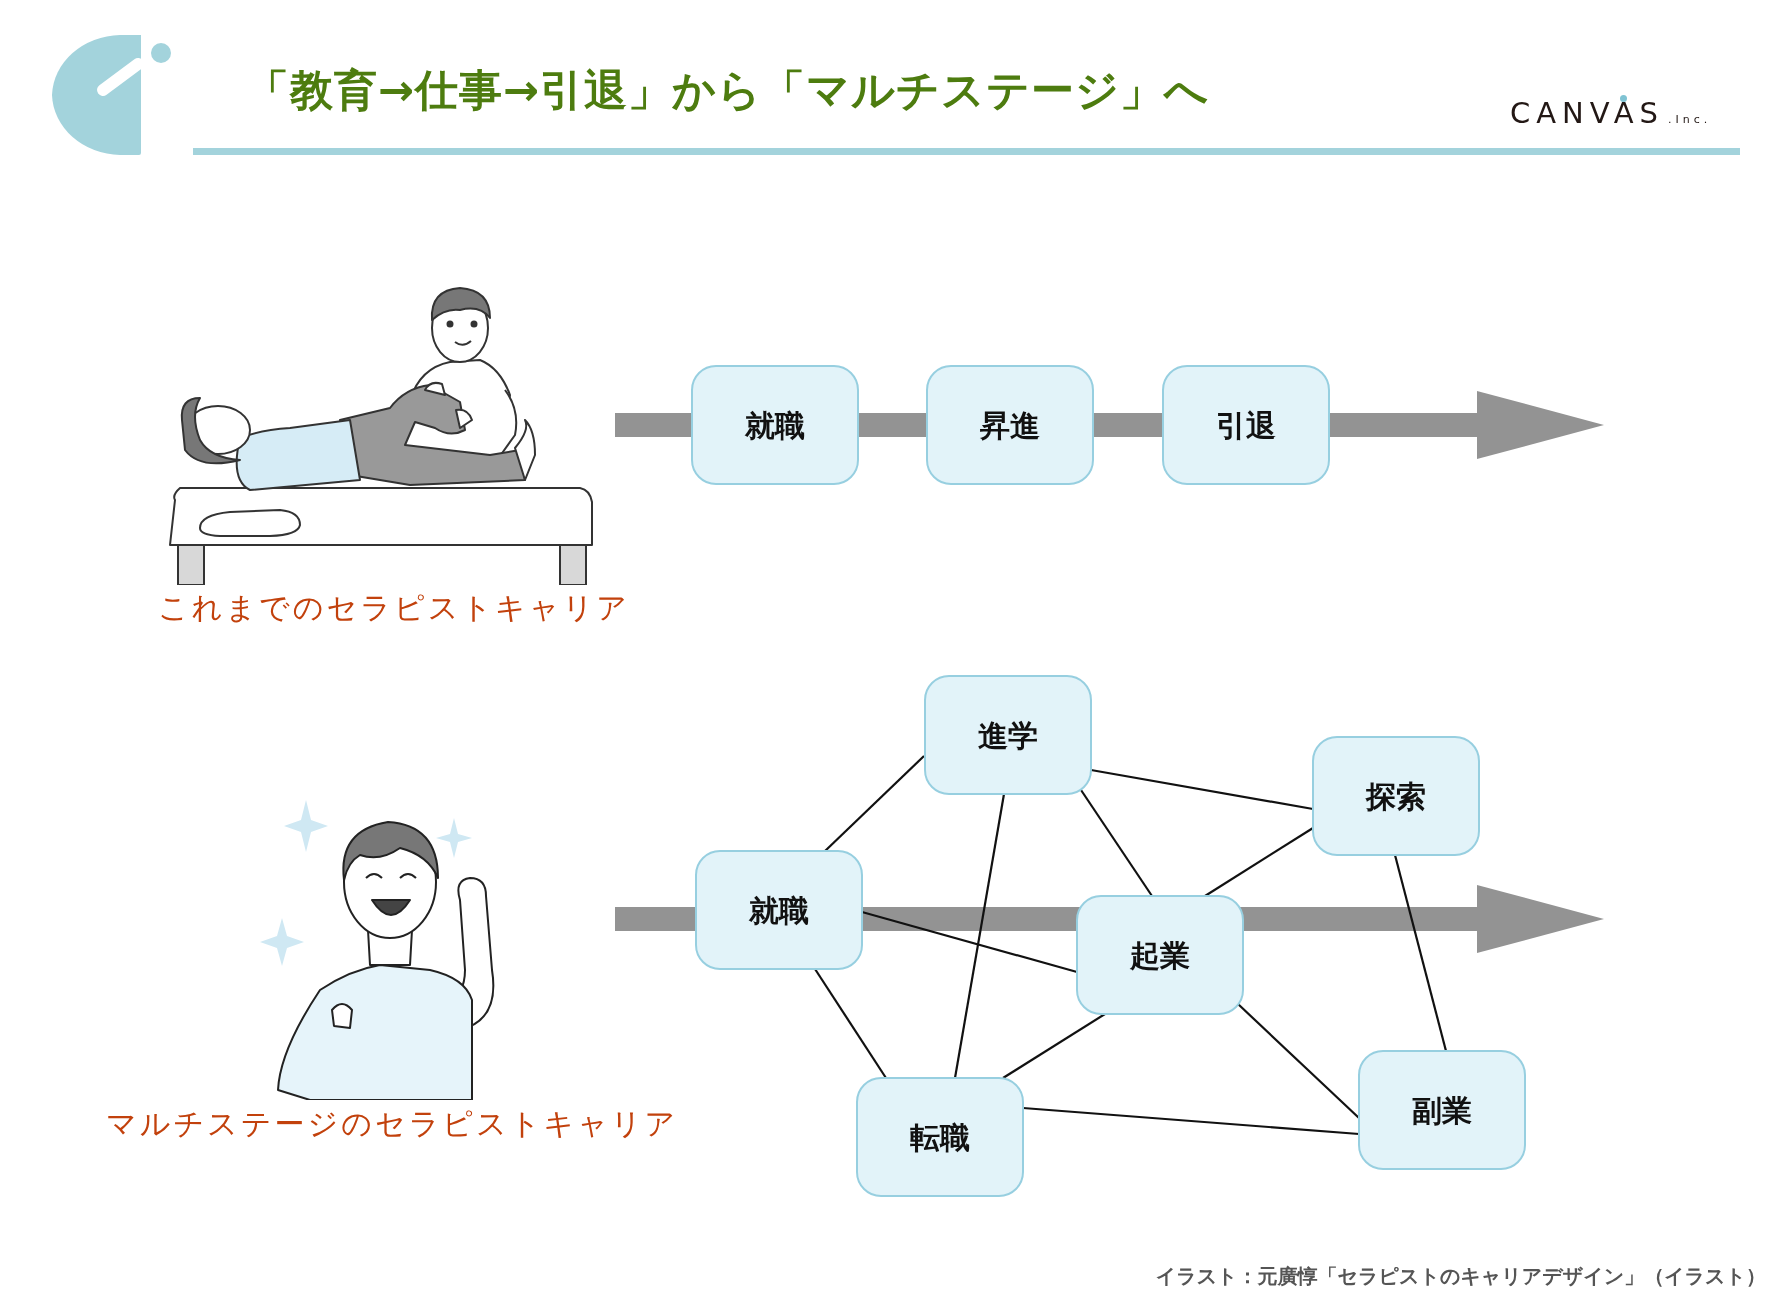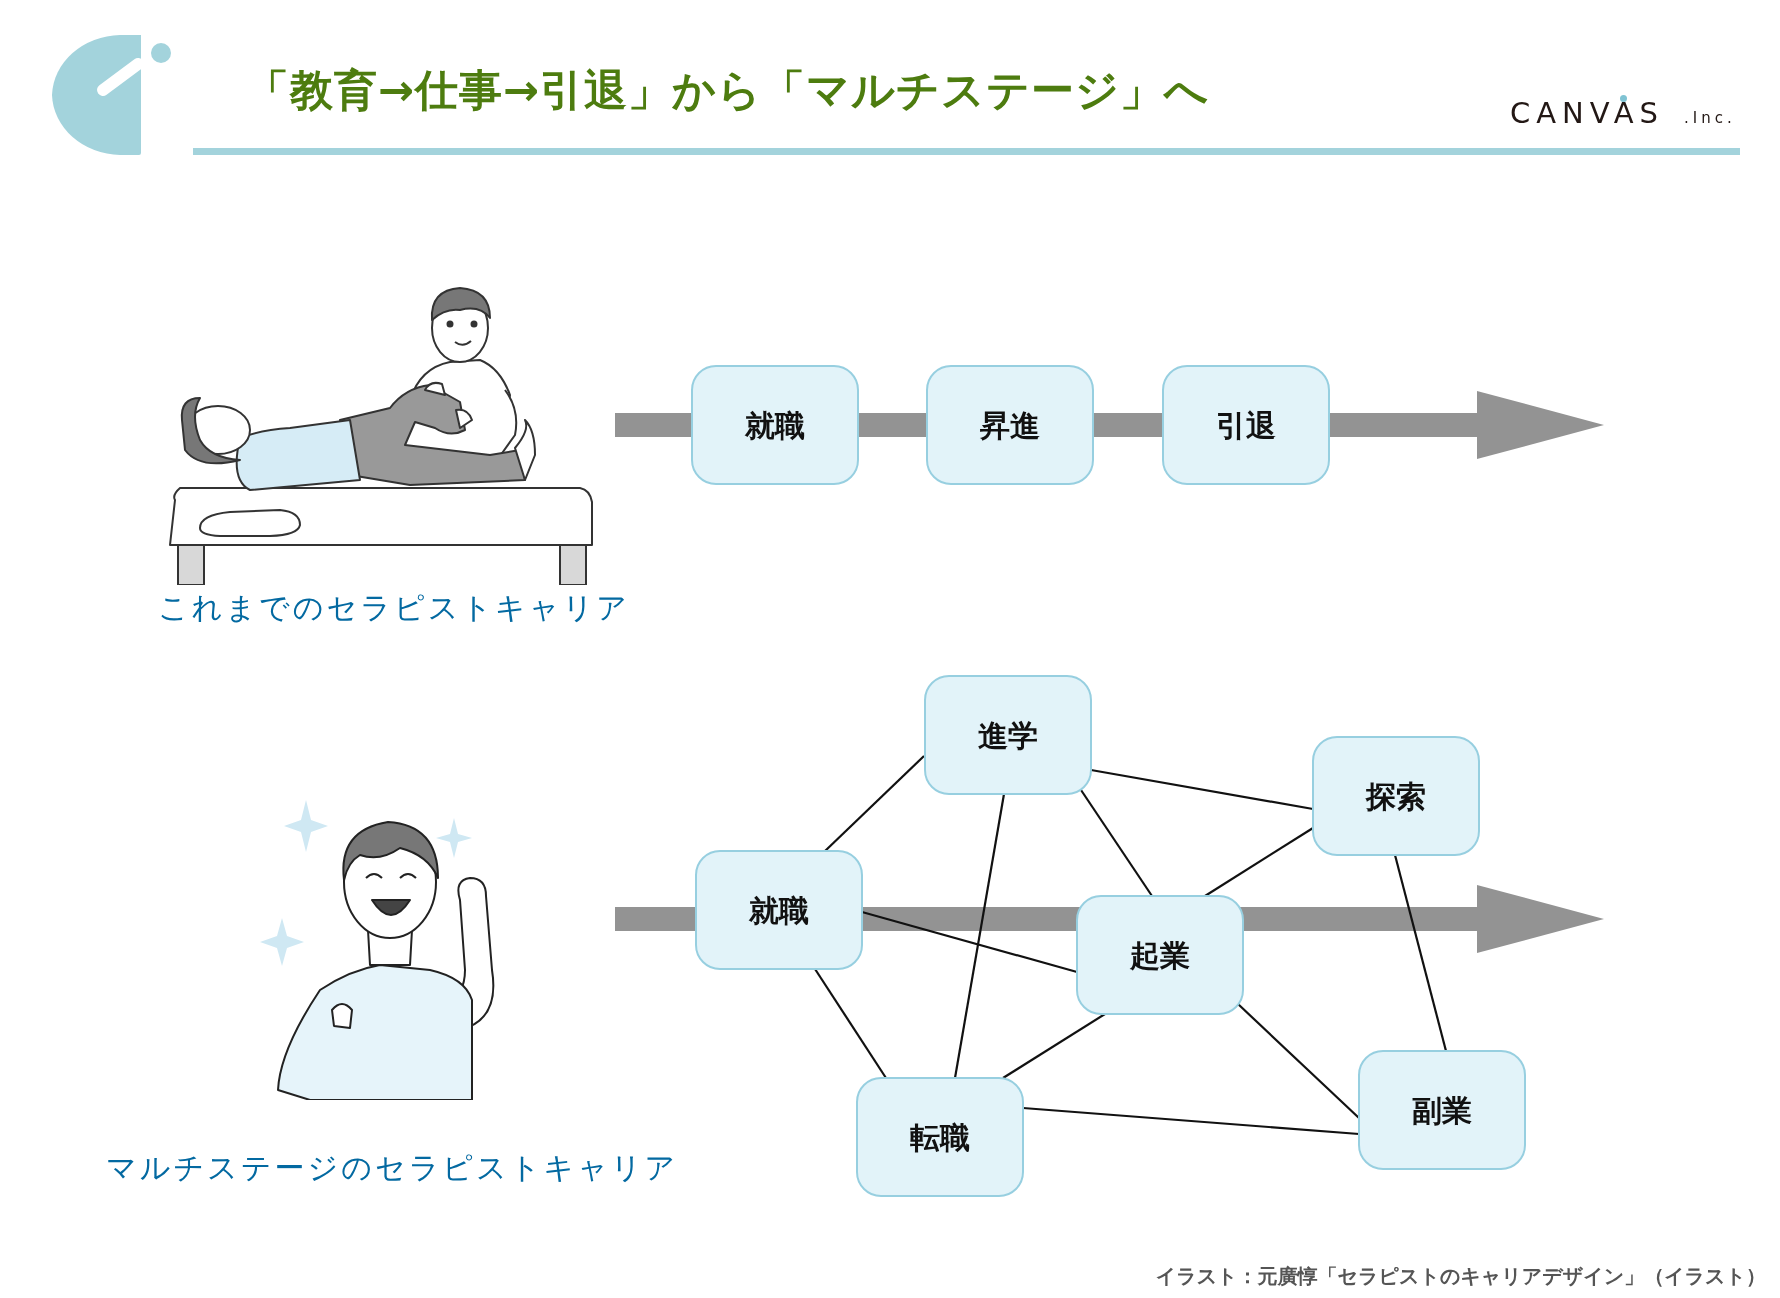--- a/index.html
+++ b/index.html
@@ -5,30 +5,30 @@
   html, body { margin:0; padding:0; background:#ffffff; }
   body { width:1780px; height:1298px; position:relative; overflow:hidden;
          font-family:"DejaVu Sans", "Liberation Sans", sans-serif; }
   .abs { position:absolute; }
   #logo { left:0; top:0; width:200px; height:170px; }
   #title { left:246px; top:62px; font-size:43px; font-weight:bold; color:#4d7c0f;
            letter-spacing:1px; white-space:nowrap; }
   #header-rule { left:193px; top:148px; width:1547px; height:7px; background:#a3d3dc; }
   #brand { left:1510px; top:96px; font-size:29px; color:#231815; letter-spacing:6px;
            font-family:"DejaVu Sans", sans-serif; white-space:nowrap; }
-  #brand .inc { font-size:15px; letter-spacing:4px; margin-left:20px; }
+  #brand .inc { font-size:11px; letter-spacing:4px; margin-left:4px; }
   #brand-dot { left:1620px; top:95px; width:7px; height:7px; border-radius:50%; background:#7fc3d3; }
   #diagram { left:0; top:0; width:1780px; height:1298px; }
   .node rect { fill:#e2f3f9; stroke:#97cfe0; stroke-width:2; }
   .node text { font-size:30px; fill:#111111; font-weight:bold; text-anchor:middle; dominant-baseline:central;
                font-family:"DejaVu Sans", sans-serif; }
   .edge { stroke:#111111; stroke-width:2.2; }
-  .caption { font-size:30px; color:#0369a1; letter-spacing:3px; white-space:nowrap; }
+  .caption { font-size:30px; color:#c2410c; letter-spacing:3px; white-space:nowrap; }
   #caption-old { left:158px; top:588px; }
-  #caption-new { left:106px; top:1148px; }
+  #caption-new { left:106px; top:1104px; }
   #credit { right:14px; top:1263px; font-size:20px; color:#555555; font-weight:bold; white-space:nowrap; }
   .illus { position:absolute; }
 </style>
 </head>
 <body>
 
 <svg id="logo" class="abs" viewBox="0 0 200 170">
   <path d="M141 35 L141 153 Q141 155 139 155 L120 155 A70 62 0 0 1 52 95 A70 62 0 0 1 120 35 L139 35 Q141 35 141 35 Z" fill="#a3d3dc"></path>
   <line x1="103" y1="90" x2="138" y2="64" stroke="#ffffff" stroke-width="12" stroke-linecap="round"></line>
   <circle cx="161" cy="53" r="10" fill="#a3d3dc"></circle>

